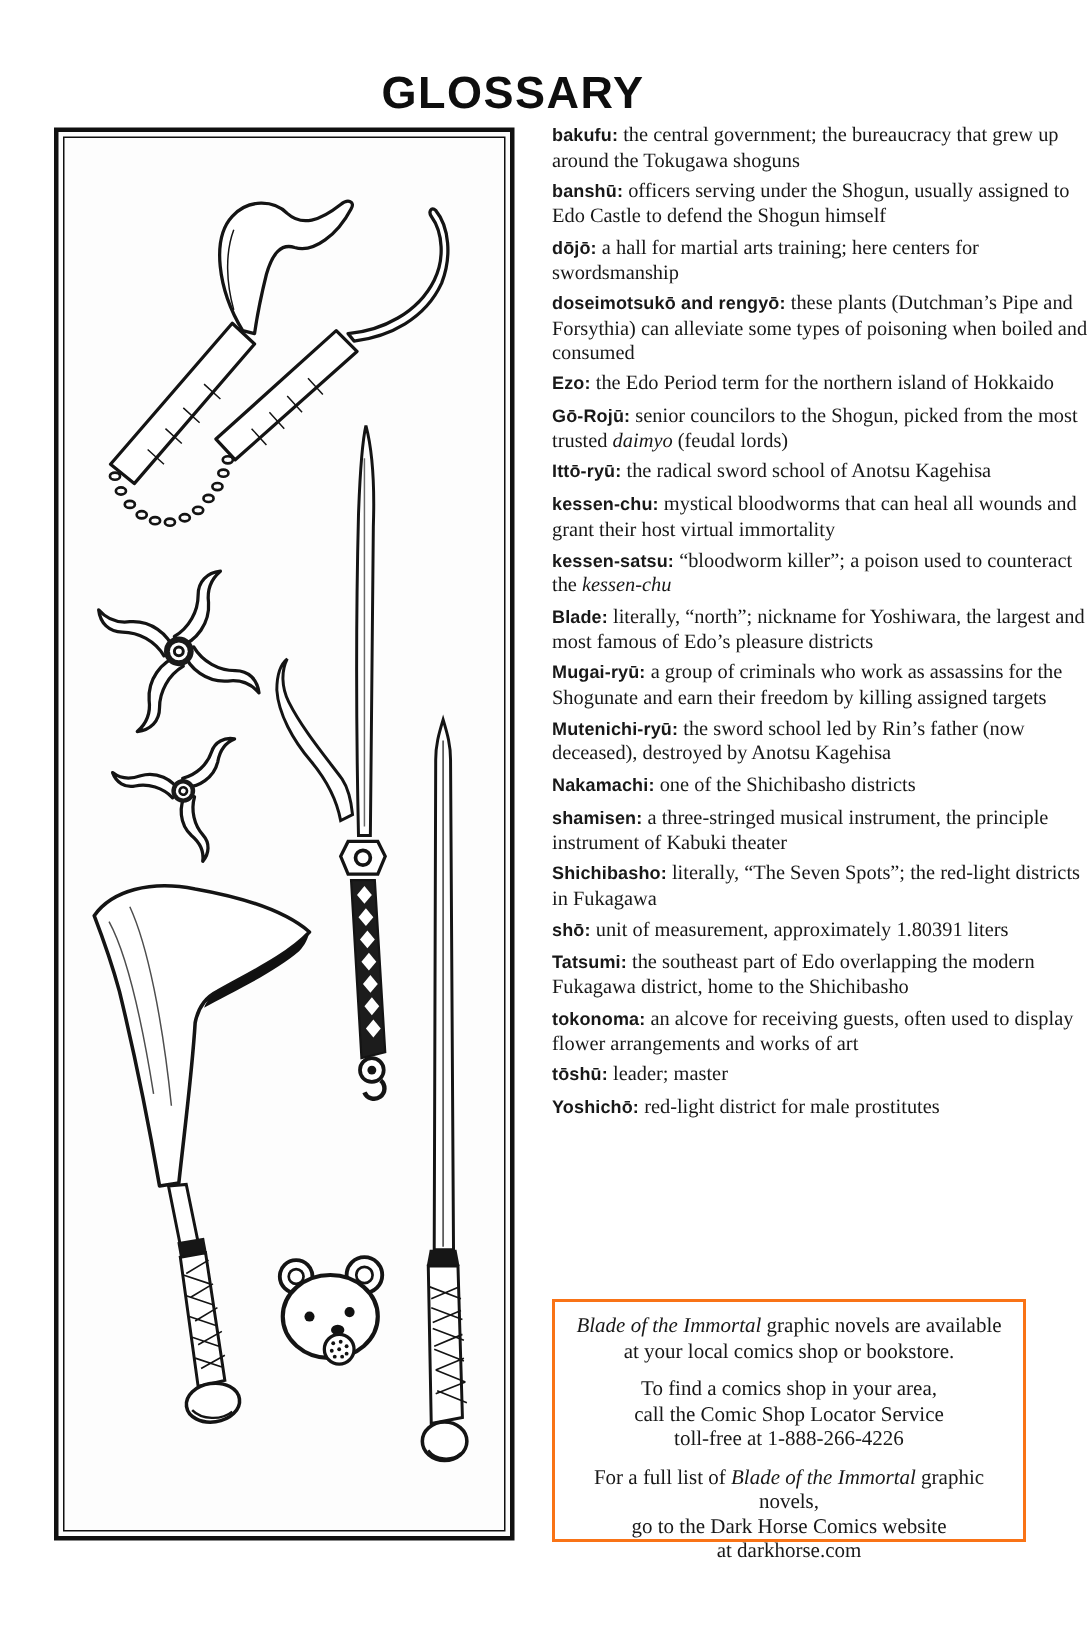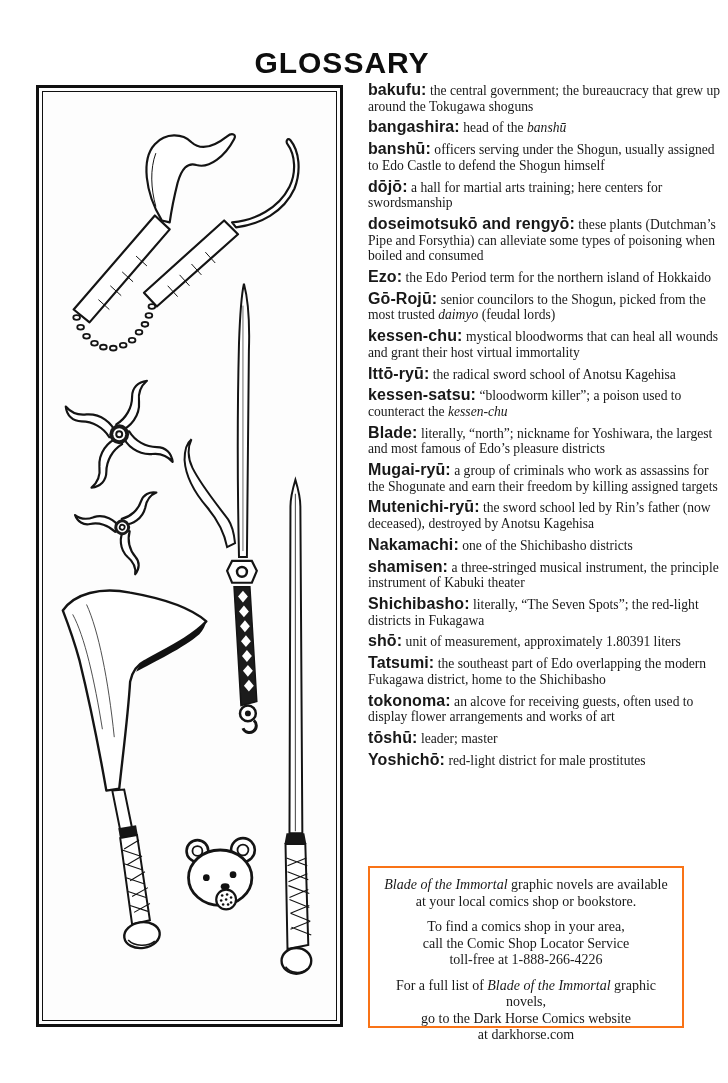--- a/index.html
+++ b/index.html
@@ -4,21 +4,21 @@
 <style>
   html,body{margin:0;padding:0;background:#ffffff;}
   body{width:728px;height:1083px;position:relative;font-family:"Liberation Serif",serif;color:#141414;overflow:hidden;}
   .page-title{position:absolute;top:26px;left:0;width:684px;text-align:center;
     font-family:"Liberation Sans",sans-serif;font-weight:700;font-size:30px;letter-spacing:1px;color:#0e0e0e;}
   .panel{position:absolute;left:36px;top:85px;width:307px;height:942px;border:3px solid #101010;box-sizing:border-box;background:#fdfdfd;}
   .panel-inner{position:absolute;top:3px;left:3px;right:3px;bottom:3px;border:1px solid #101010;}
   .panel-inner svg{width:100%;height:100%;display:block;}
   .glossary{position:absolute;left:368px;top:82px;width:358px;}
   .entry{font-size:13.6px;line-height:15.7px;margin-bottom:5px;color:#181818;}
-  .term{font-family:"Liberation Sans",sans-serif;font-weight:700;font-size:16px;letter-spacing:.1px;}
+  .term{font-family:"Liberation Sans",sans-serif;font-weight:700;font-size:12px;letter-spacing:.1px;}
   .def i{font-style:italic;}
   .info-box{position:absolute;left:368px;top:866px;width:316px;height:162px;border:2px solid #f97316;
     box-sizing:border-box;text-align:center;font-size:14px;line-height:16.5px;padding:9px 6px 0;color:#181818;}
   .info-box p{margin:0 0 9px;}
   .ink{stroke:#141414;}
 </style>
 </head>
 <body>
 
 <h1 class="page-title">GLOSSARY</h1>
@@ -141,28 +141,27 @@
           <circle cx="182" cy="817" r="1.3"></circle>
             <circle cx="187" cy="817" r="1.3"></circle>
         </g>
       </g>
     </svg>
   </div>
 </div>
 
 <div class="glossary">
     <div class="entry"><b class="term">bakufu:</b> <span class="def"><span>the central government; the bureaucracy that grew up around the Tokugawa shoguns</span></span></div>
-    <div class="entry"><b class="term">bangashira:</b> <span class="def"><span>head of the </span><i>banshū</i></span></div>
     <div class="entry"><b class="term">banshū:</b> <span class="def"><span>officers serving under the Shogun, usually assigned to Edo Castle to defend the Shogun himself</span></span></div>
     <div class="entry"><b class="term">dōjō:</b> <span class="def"><span>a hall for martial arts training; here centers for swordsmanship</span></span></div>
     <div class="entry"><b class="term">doseimotsukō and rengyō:</b> <span class="def"><span>these plants (Dutchman’s Pipe and Forsythia) can alleviate some types of poisoning when boiled and consumed</span></span></div>
     <div class="entry"><b class="term">Ezo:</b> <span class="def"><span>the Edo Period term for the northern island of Hokkaido</span></span></div>
     <div class="entry"><b class="term">Gō-Rojū:</b> <span class="def"><span>senior councilors to the Shogun, picked from the most trusted </span><i>daimyo</i><span> (feudal lords)</span></span></div>
+    <div class="entry"><b class="term">Ittō-ryū:</b> <span class="def"><span>the radical sword school of Anotsu Kagehisa</span></span></div>
     <div class="entry"><b class="term">kessen-chu:</b> <span class="def"><span>mystical bloodworms that can heal all wounds and grant their host virtual immortality</span></span></div>
-    <div class="entry"><b class="term">Ittō-ryū:</b> <span class="def"><span>the radical sword school of Anotsu Kagehisa</span></span></div>
     <div class="entry"><b class="term">kessen-satsu:</b> <span class="def"><span>“bloodworm killer”; a poison used to counteract the </span><i>kessen-chu</i></span></div>
     <div class="entry"><b class="term">Blade:</b> <span class="def"><span>literally, “north”; nickname for Yoshiwara, the largest and most famous of Edo’s pleasure districts</span></span></div>
     <div class="entry"><b class="term">Mugai-ryū:</b> <span class="def"><span>a group of criminals who work as assassins for the Shogunate and earn their freedom by killing assigned targets</span></span></div>
     <div class="entry"><b class="term">Mutenichi-ryū:</b> <span class="def"><span>the sword school led by Rin’s father (now deceased), destroyed by Anotsu Kagehisa</span></span></div>
     <div class="entry"><b class="term">Nakamachi:</b> <span class="def"><span>one of the Shichibasho districts</span></span></div>
     <div class="entry"><b class="term">shamisen:</b> <span class="def"><span>a three-stringed musical instrument, the principle instrument of Kabuki theater</span></span></div>
     <div class="entry"><b class="term">Shichibasho:</b> <span class="def"><span>literally, “The Seven Spots”; the red-light districts in Fukagawa</span></span></div>
     <div class="entry"><b class="term">shō:</b> <span class="def"><span>unit of measurement, approximately 1.80391 liters</span></span></div>
     <div class="entry"><b class="term">Tatsumi:</b> <span class="def"><span>the southeast part of Edo overlapping the modern Fukagawa district, home to the Shichibasho</span></span></div>
     <div class="entry"><b class="term">tokonoma:</b> <span class="def"><span>an alcove for receiving guests, often used to display flower arrangements and works of art</span></span></div>

